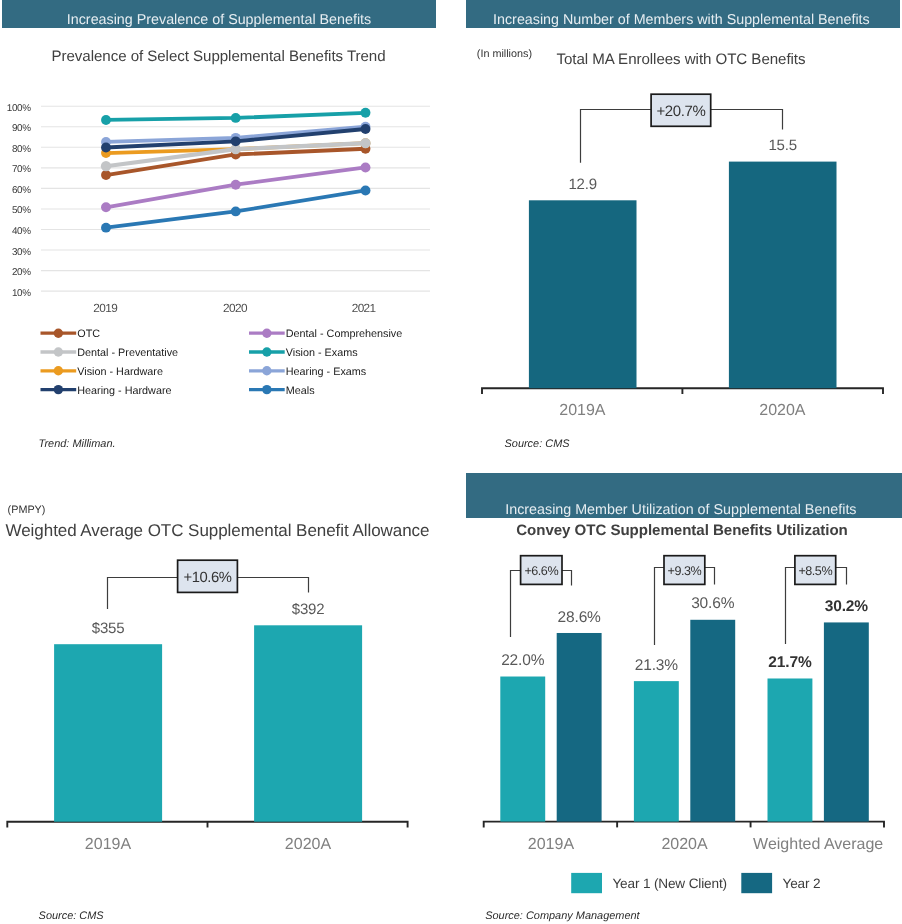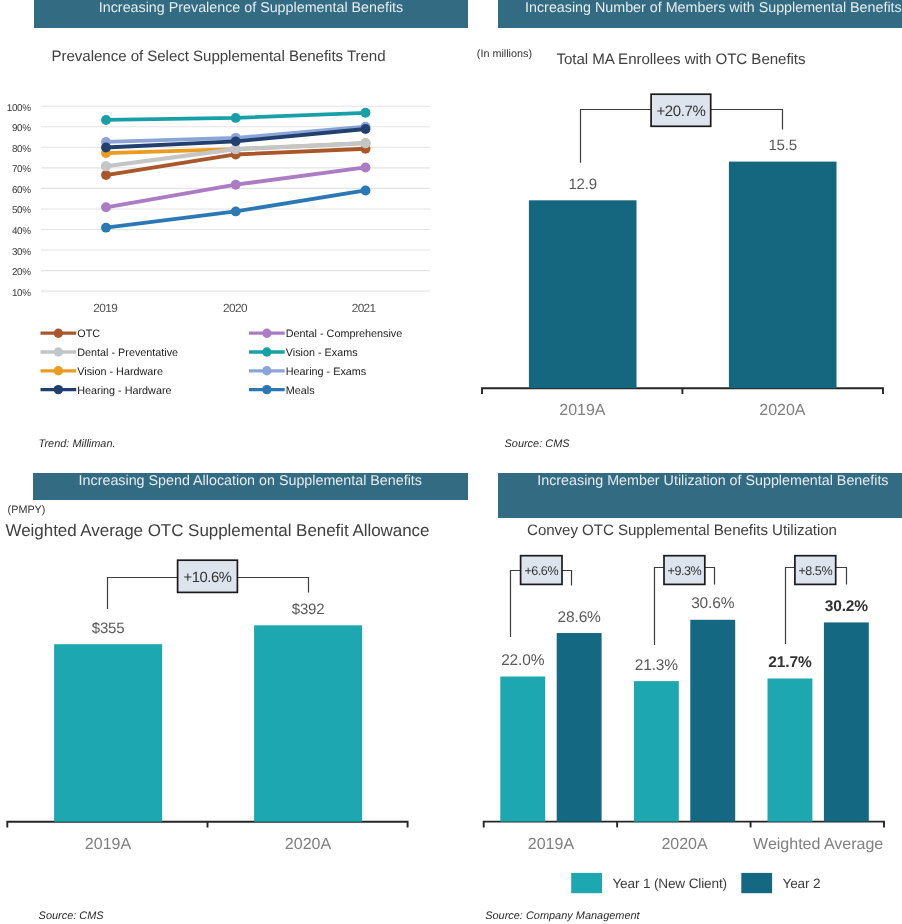--- a/index.html
+++ b/index.html
@@ -1,19 +1,19 @@
 <!DOCTYPE html>
 <html><head>
 <meta charset="utf-8">
 <style>
   html,body{margin:0;padding:0;}
   body{width:902px;height:924px;background:#ffffff;font-family:"Liberation Sans",sans-serif;overflow:hidden;-webkit-font-smoothing:antialiased;text-rendering:geometricPrecision;}
   .page{position:relative;width:902px;height:924px;transform:translateZ(0);}
   .panel{position:absolute;}
-  .banner{position:absolute;background:#336b82;color:#ffffff;display:flex;align-items:flex-start;justify-content:center;box-sizing:border-box;margin-left:32px;}
+  .banner{position:absolute;background:#336b82;color:#ffffff;display:flex;align-items:flex-end;justify-content:center;box-sizing:border-box;}
   .banner-text{font-size:14.3px;color:#e6edf1;}
   .chart-title{position:absolute;font-size:14.9px;color:#404040;text-align:center;letter-spacing:-0.05px;}
   .unit-label{position:absolute;font-size:10.8px;color:#333;line-height:12px;}
   .source{position:absolute;font-size:10.95px;font-style:italic;color:#2b2b2b;line-height:12px;}
   svg{display:block;}
 </style>
 </head>
 <body>
 
 <div class="page">
@@ -29,33 +29,30 @@
   <div class="panel" style="left:451px;top:0;width:451px;height:462px;">
     <div class="banner" style="left:15.4px;top:0;width:434px;height:27.5px;padding-right:4px;">
       <span class="banner-text">Increasing Number of Members with Supplemental Benefits</span>
     </div>
     <div class="unit-label" style="left:25.8px;top:34.5px;margin-top:13px;">(In millions)</div>
     <div class="chart-title" style="left:25px;top:51px;width:410px;font-size:15.1px;text-align:center;">Total MA Enrollees with OTC Benefits</div>
     <div class="source" style="left:53.5px;top:438.4px;">Source: CMS</div>
   </div>
 
   <div class="panel" style="left:0;top:462px;width:451px;height:462px;">
-    <div class="banner" style="left:1px;top:10.7px;width:434.6px;height:27.5px;padding-right:0px;">
-      <span class="banner-text">Increasing Spend Allocation on Supplemental Benefits</span>
-    </div>
     <div class="unit-label" style="left:7.6px;top:41.5px;">(PMPY)</div>
     <div class="chart-title" style="left:-1px;top:59px;width:437px;font-size:17px;">Weighted Average OTC Supplemental Benefit Allowance</div>
     <div class="source" style="left:38.6px;top:447.5px;">Source: CMS</div>
   </div>
 
   <div class="panel" style="left:451px;top:462px;width:451px;height:462px;">
     <div class="banner" style="left:15.4px;top:10.7px;width:436px;height:45px;padding-right:7px;">
       <span class="banner-text">Increasing Member Utilization of Supplemental Benefits</span>
     </div>
-    <div class="chart-title" style="left:26px;top:60px;width:410px;font-size:15.1px;">Convey OTC Supplemental Benefits Utilization</div>
+    <div class="chart-title" style="left:26px;top:60px;width:410px;font-size:15.1px;font-weight:bold;">Convey OTC Supplemental Benefits Utilization</div>
     <div class="source" style="left:34.2px;top:447.6px;text-align:right;">Source: Company Management</div>
   </div>
 
   <svg class="overlay" width="902" height="924" viewBox="0 0 902 924" style="position:absolute;left:0;top:0;pointer-events:none;">
     <g id="p1">
         <g>
           <line x1="41" y1="106.2" x2="430" y2="106.2" stroke="#e4e4e4" stroke-width="1.1"></line>
           <line x1="41" y1="126.75" x2="430" y2="126.75" stroke="#e4e4e4" stroke-width="1.1"></line>
           <line x1="41" y1="147.3" x2="430" y2="147.3" stroke="#e4e4e4" stroke-width="1.1"></line>
           <line x1="41" y1="167.85000000000002" x2="430" y2="167.85000000000002" stroke="#e4e4e4" stroke-width="1.1"></line>

